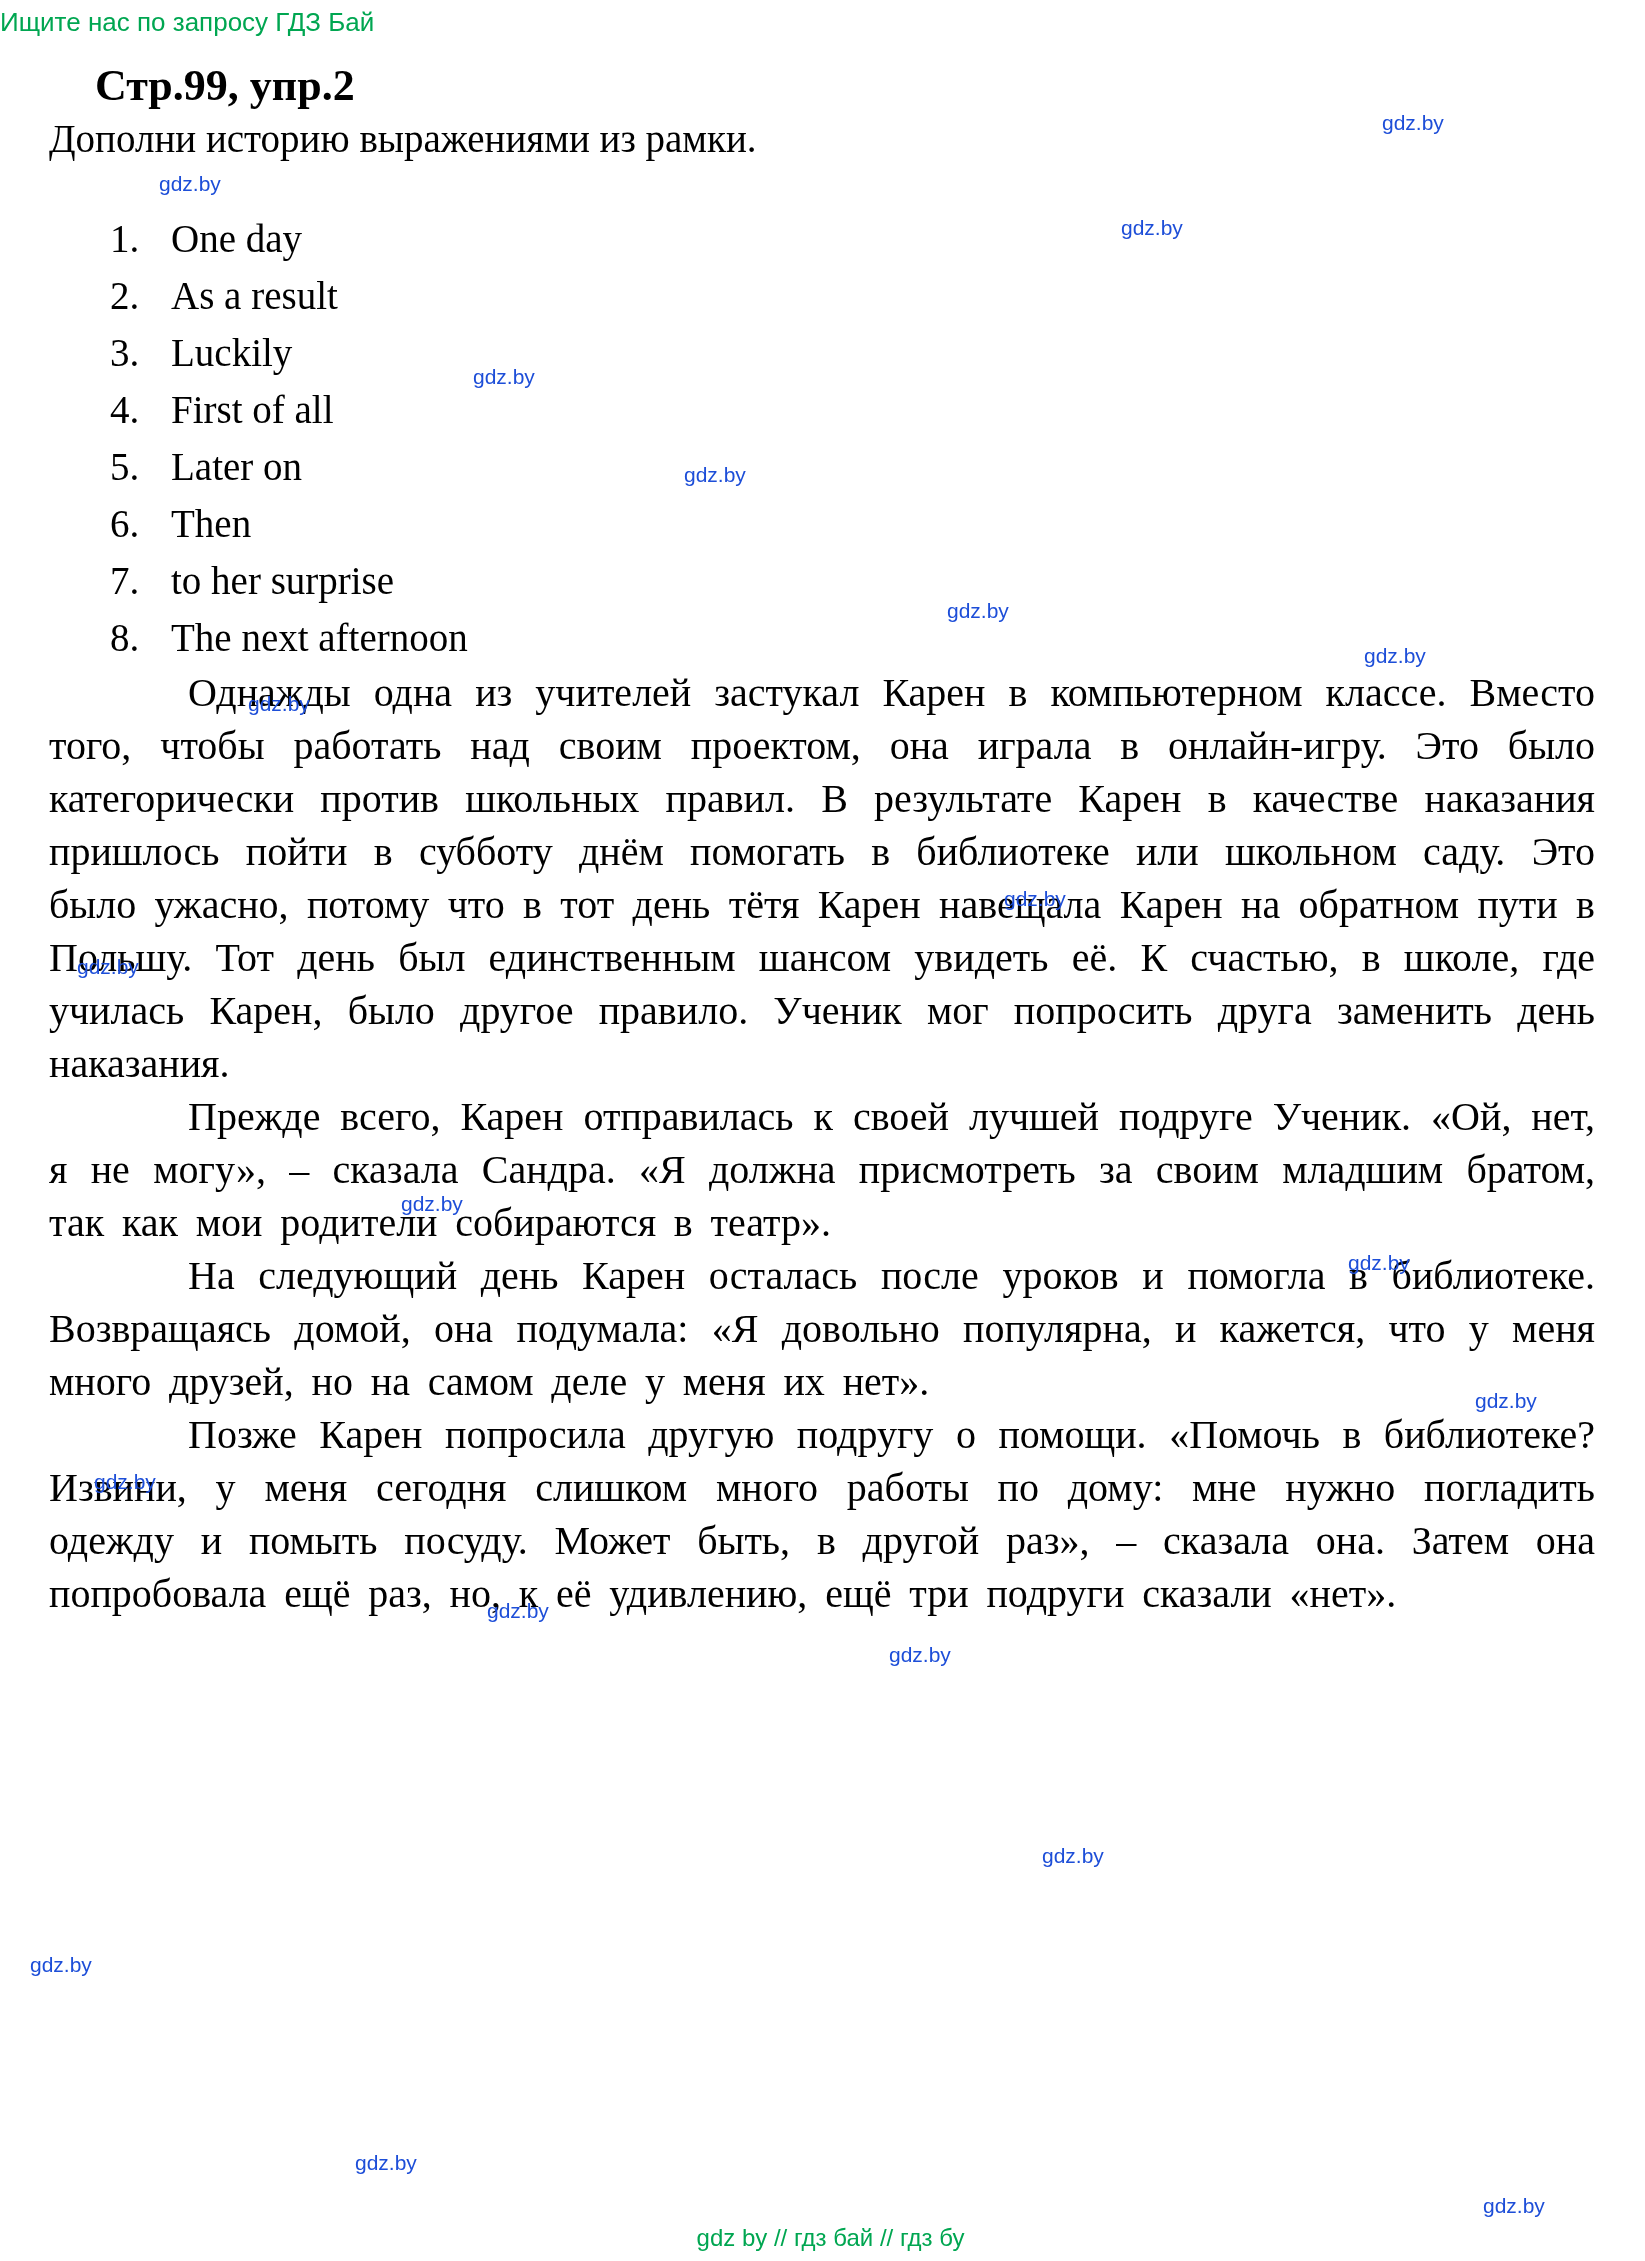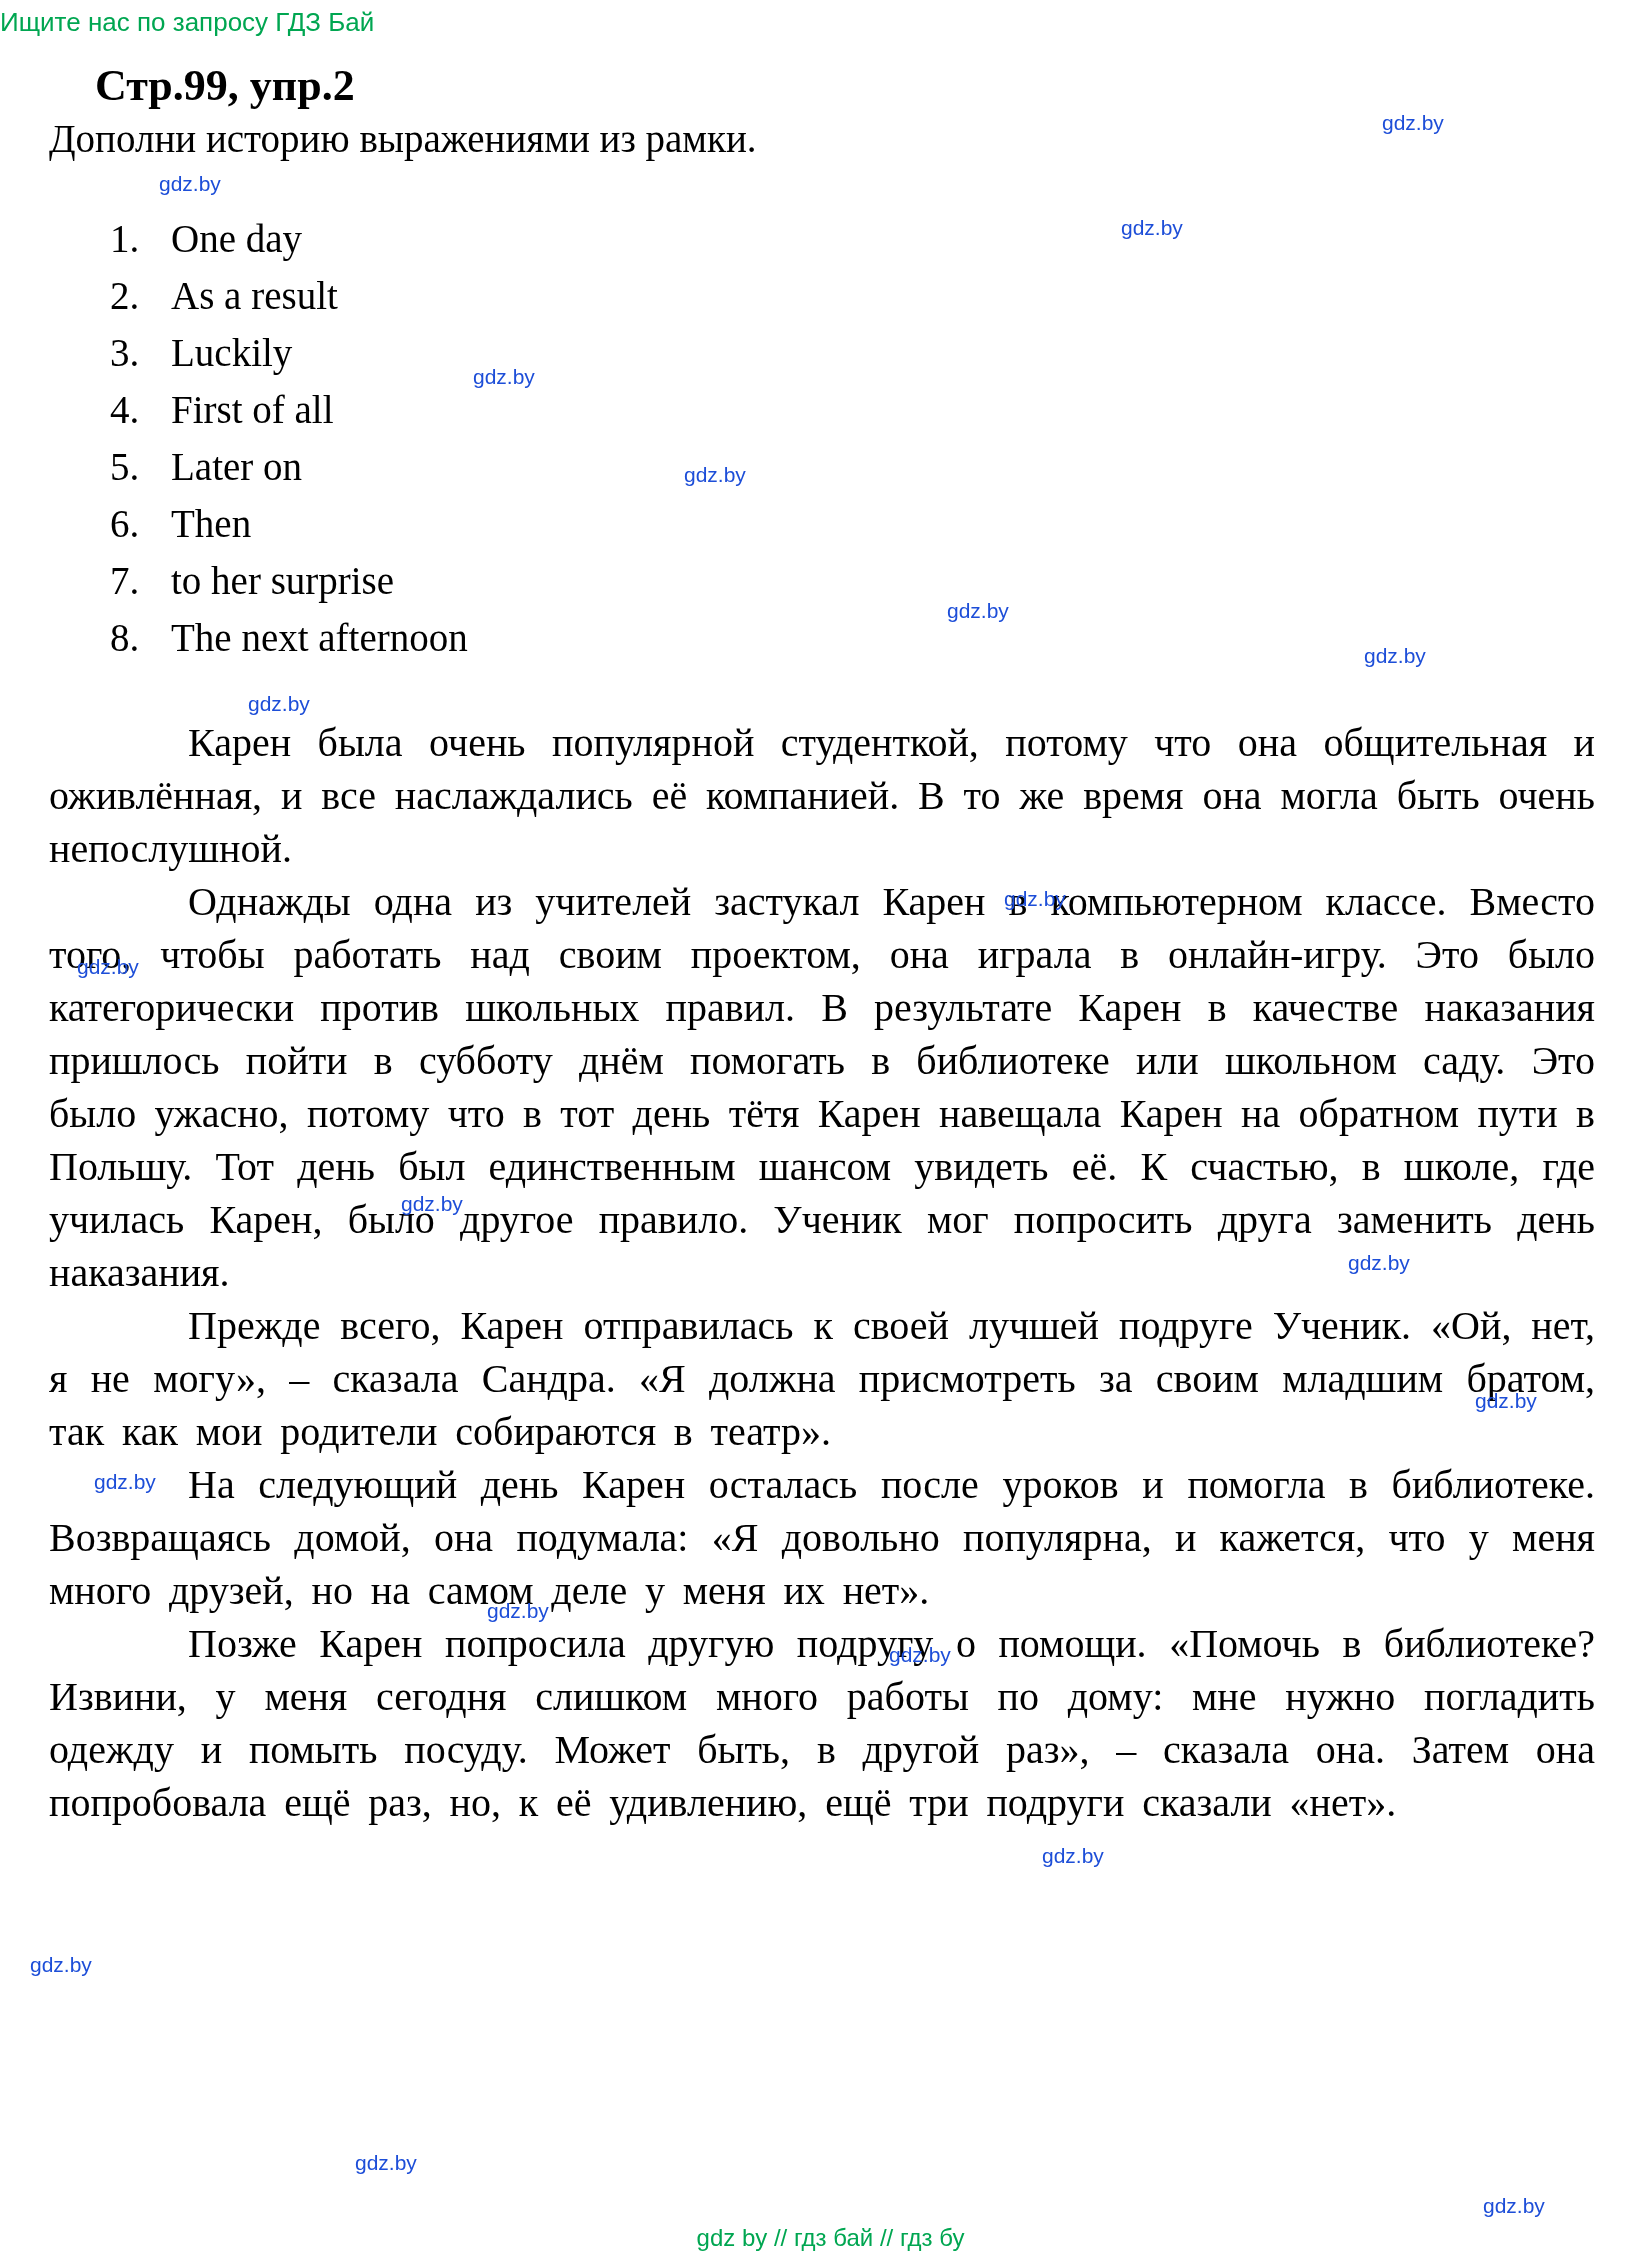--- a/index.html
+++ b/index.html
@@ -120,21 +120,20 @@
       <div class="phrase-item">
         <span class="num">7.</span>
         <span class="label">to her surprise</span>
       </div>
       <div class="phrase-item">
         <span class="num">8.</span>
         <span class="label">The next afternoon</span>
       </div>
     </div>
 
-    <p class="para first">Карен была очень популярной студенткой, потому что она общительная и оживлённая, и все наслаждались её компанией. В то же время она могла быть очень непослушной.</p>
     <p class="para">Однажды одна из учителей застукал Карен в компьютерном классе. Вместо того, чтобы работать над своим проектом, она играла в онлайн-игру. Это было категорически против школьных правил. В результате Карен в качестве наказания пришлось пойти в субботу днём помогать в библиотеке или школьном саду. Это было ужасно, потому что в тот день тётя Карен навещала Карен на обратном пути в Польшу. Тот день был единственным шансом увидеть её. К счастью, в школе, где училась Карен, было другое правило. Ученик мог попросить друга заменить день наказания.</p>
     <p class="para">Прежде всего, Карен отправилась к своей лучшей подруге Ученик. «Ой, нет, я не могу», – сказала Сандра. «Я должна присмотреть за своим младшим братом, так как мои родители собираются в театр».</p>
     <p class="para">На следующий день Карен осталась после уроков и помогла в библиотеке. Возвращаясь домой, она подумала: «Я довольно популярна, и кажется, что у меня много друзей, но на самом деле у меня их нет».</p>
     <p class="para">Позже Карен попросила другую подругу о помощи. «Помочь в библиотеке? Извини, у меня сегодня слишком много работы по дому: мне нужно погладить одежду и помыть посуду. Может быть, в другой раз», – сказала она. Затем она попробовала ещё раз, но, к её удивлению, ещё три подруги сказали «нет».</p>
 
   </div>
 
   <div class="footer">gdz by  //  гдз бай  //  гдз бу</div>
 
   <span class="wm" style="left:1382px; top:111px;">gdz.by</span>

